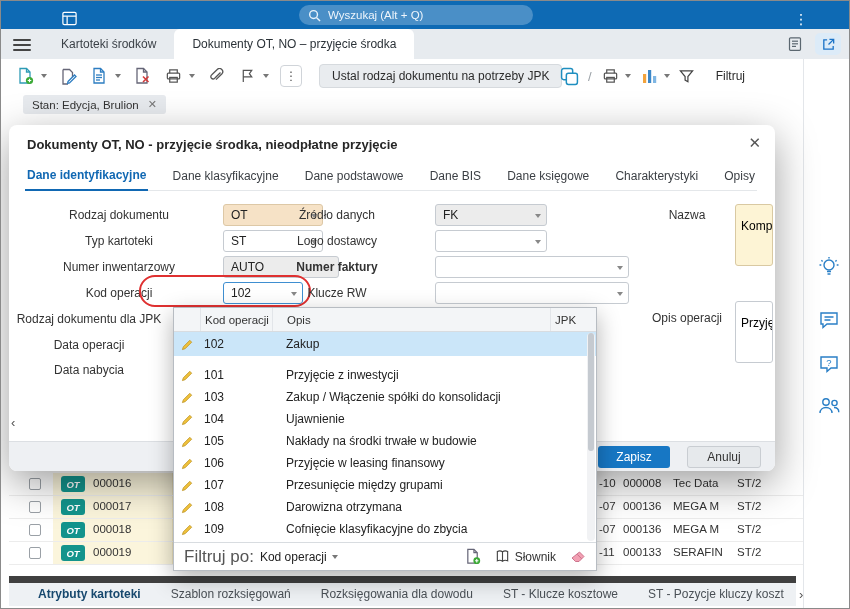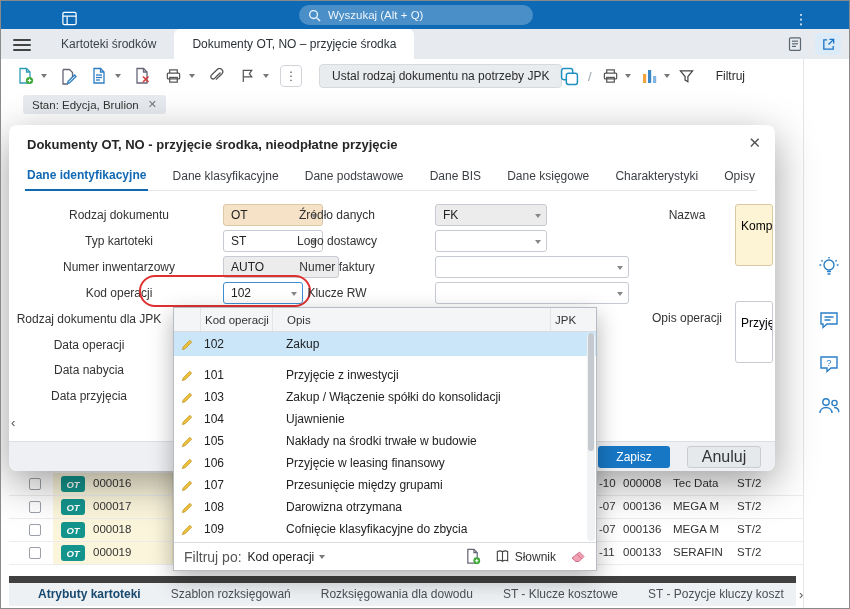--- a/index.html
+++ b/index.html
@@ -78,37 +78,37 @@
   .fld { position:absolute; height:22px; border:1px solid #c6cbd1; border-radius:3px; background:#fff; font-size:12px; line-height:20px; padding:0 7px; color:#222; cursor:pointer; }
   .fld .fcaret { position:absolute; right:5px; top:9px; width:0; height:0; border-left:3.5px solid transparent; border-right:3.5px solid transparent; border-top:4px solid #888; }
   .fld.peach { background:#f6e2c6; border-color:#ddc8a6; }
   .fld.gray { background:#ececec; }
   .fld.focus { border-color:#3f8fd1; }
   .focus-ring { position:absolute; left:130px; top:150px; width:172px; height:32px; border:2px solid #df3030; border-radius:16px; pointer-events:none; }
   .memo { position:absolute; border:1px solid #c6cbd1; border-radius:3px; font-size:12px; padding:14px 5px; overflow:hidden; white-space:nowrap; }
   .memo.yellow { background:#fdf4d5; border-color:#d9c9a2; }
   .dlg-footer { position:absolute; left:0; right:0; bottom:0; height:30px; background:#eef0f3; border-top:1px solid #dcdfe3; border-radius:0 0 8px 8px; }
   .btn-save { position:absolute; left:589px; top:4px; width:72px; height:22px; background:#1777c4; color:#fff; border:none; border-radius:3px; font-size:12px; font-family:inherit; cursor:pointer; }
-  .btn-cancel { position:absolute; left:678px; top:4px; width:74px; height:22px; background:#e6e9ec; color:#333; border:1px solid #c9cdd2; border-radius:3px; font-size:16px; font-family:inherit; cursor:pointer; }
+  .btn-cancel { position:absolute; left:678px; top:4px; width:74px; height:22px; background:#e6e9ec; color:#333; border:1px solid #c9cdd2; border-radius:3px; font-size:12px; font-family:inherit; cursor:pointer; }
   .dlg-collapse { position:absolute; left:2px; top:290px; color:#555; font-size:13px; cursor:pointer; }
 
   
   .dropdown { position:absolute; left:172px; top:306px; width:424px; height:264px; background:#fff; border:1px solid #b7bcc2; box-shadow:0 8px 22px rgba(0,0,0,.3); z-index:60; font-size:12px; color:#222; }
   .dd-head { display:flex; height:24px; align-items:center; background:#f3f5f7; border-bottom:1px solid #d8dce0; font-size:11.5px; color:#333; }
   .dd-head > span { border-left:1px solid #e2e5e9; height:100%; display:flex; align-items:center; }
   .dd-head > span:first-child { border-left:none; }
   .c-icon { width:26px; display:flex; justify-content:center; align-items:center; flex:none; }
   .c-kod { width:72px; padding-left:4px; flex:none; }
   .c-opis { flex:1; padding-left:14px; overflow:hidden; white-space:nowrap; }
   .c-jpk { width:46px; padding-left:4px; flex:none; }
   .dd-row { display:flex; align-items:center; height:22px; cursor:pointer; }
   .dd-row.sel { position:absolute; left:0; right:0; top:24px; height:24px; background:#cbe6f9; }
   .dd-rows { position:absolute; left:0; right:0; top:56px; }
   .dd-footer { position:absolute; left:0; right:0; bottom:0; height:28px; border-top:1px solid #d8dce0; background:#fff; display:flex; align-items:center; padding:0 10px; gap:6px; }
-  .dd-f-label { color:#555; font-size:14px; }
+  .dd-f-label { color:#555; font-size:17px; }
   .dd-f-value { color:#222; display:flex; align-items:center; gap:5px; cursor:pointer; }
   .dd-f-icons { margin-left:auto; display:flex; align-items:center; gap:14px; }
   .dd-f-icons .di { display:flex; align-items:center; gap:5px; cursor:pointer; color:#333; }
   .dd-scroll { position:absolute; right:1px; top:25px; bottom:29px; width:8px; background:#f1f2f4; border-radius:4px; cursor:pointer; }
   .dd-thumb { position:absolute; left:1px; right:1px; top:0; height:118px; background:#c5cad0; border-radius:4px; }
 </style>
 </head>
 <body>
 
 <div class="app">
@@ -392,39 +392,38 @@
       <span class="dtab">Opisy</span>
     </div>
 
     <span class="lbl" style="left:10px;width:200px;top:79px;">Rodzaj dokumentu</span>
     <span class="lbl" style="left:10px;width:200px;top:105px;">Typ kartoteki</span>
     <span class="lbl" style="left:10px;width:200px;top:131px;">Numer inwentarzowy</span>
     <span class="lbl" style="left:10px;width:200px;top:157px;">Kod operacji</span>
     <span class="lbl" style="left:0;width:160px;top:183px;">Rodzaj dokumentu dla JPK</span>
     <span class="lbl" style="left:0;width:160px;top:209px;">Data operacji</span>
     <span class="lbl" style="left:0;width:160px;top:234px;">Data nabycia</span>
-    <span class="lbl" style="left:0;width:160px;top:260px;">Data przyjęcia</span>
 
     <div class="fld peach" style="left:214px;top:79px;width:100px;">
       <span>OT</span><span class="fcaret"></span>
     </div>
     <div class="fld" style="left:214px;top:105px;width:100px;">
       <span>ST</span><span class="fcaret"></span>
     </div>
     <div class="fld gray" style="left:214px;top:131px;width:116px;">
       <span>AUTO</span>
     </div>
     <div class="fld focus" style="left:214px;top:157px;width:80px;">
       <span>102</span><span class="fcaret"></span>
     </div>
     <div class="focus-ring"></div>
 
     <span class="lbl" style="left:236px;width:184px;top:79px;">Źródło danych</span>
     <span class="lbl" style="left:236px;width:184px;top:105px;">Logo dostawcy</span>
-    <span class="lbl" style="left:236px;width:184px;top:131px;">Numer faktury</span>
+    <span class="lbl" style="left:236px;width:184px;top:131px;font-weight:bold;">Numer faktury</span>
     <span class="lbl" style="left:236px;width:184px;top:157px;">Klucze RW</span>
 
     <div class="fld gray" style="left:426px;top:79px;width:112px;">
       <span>FK</span><span class="fcaret"></span>
     </div>
     <div class="fld" style="left:426px;top:105px;width:112px;">
       <span></span><span class="fcaret"></span>
     </div>
     <div class="fld" style="left:426px;top:131px;width:194px;">
       <span></span><span class="fcaret"></span>

